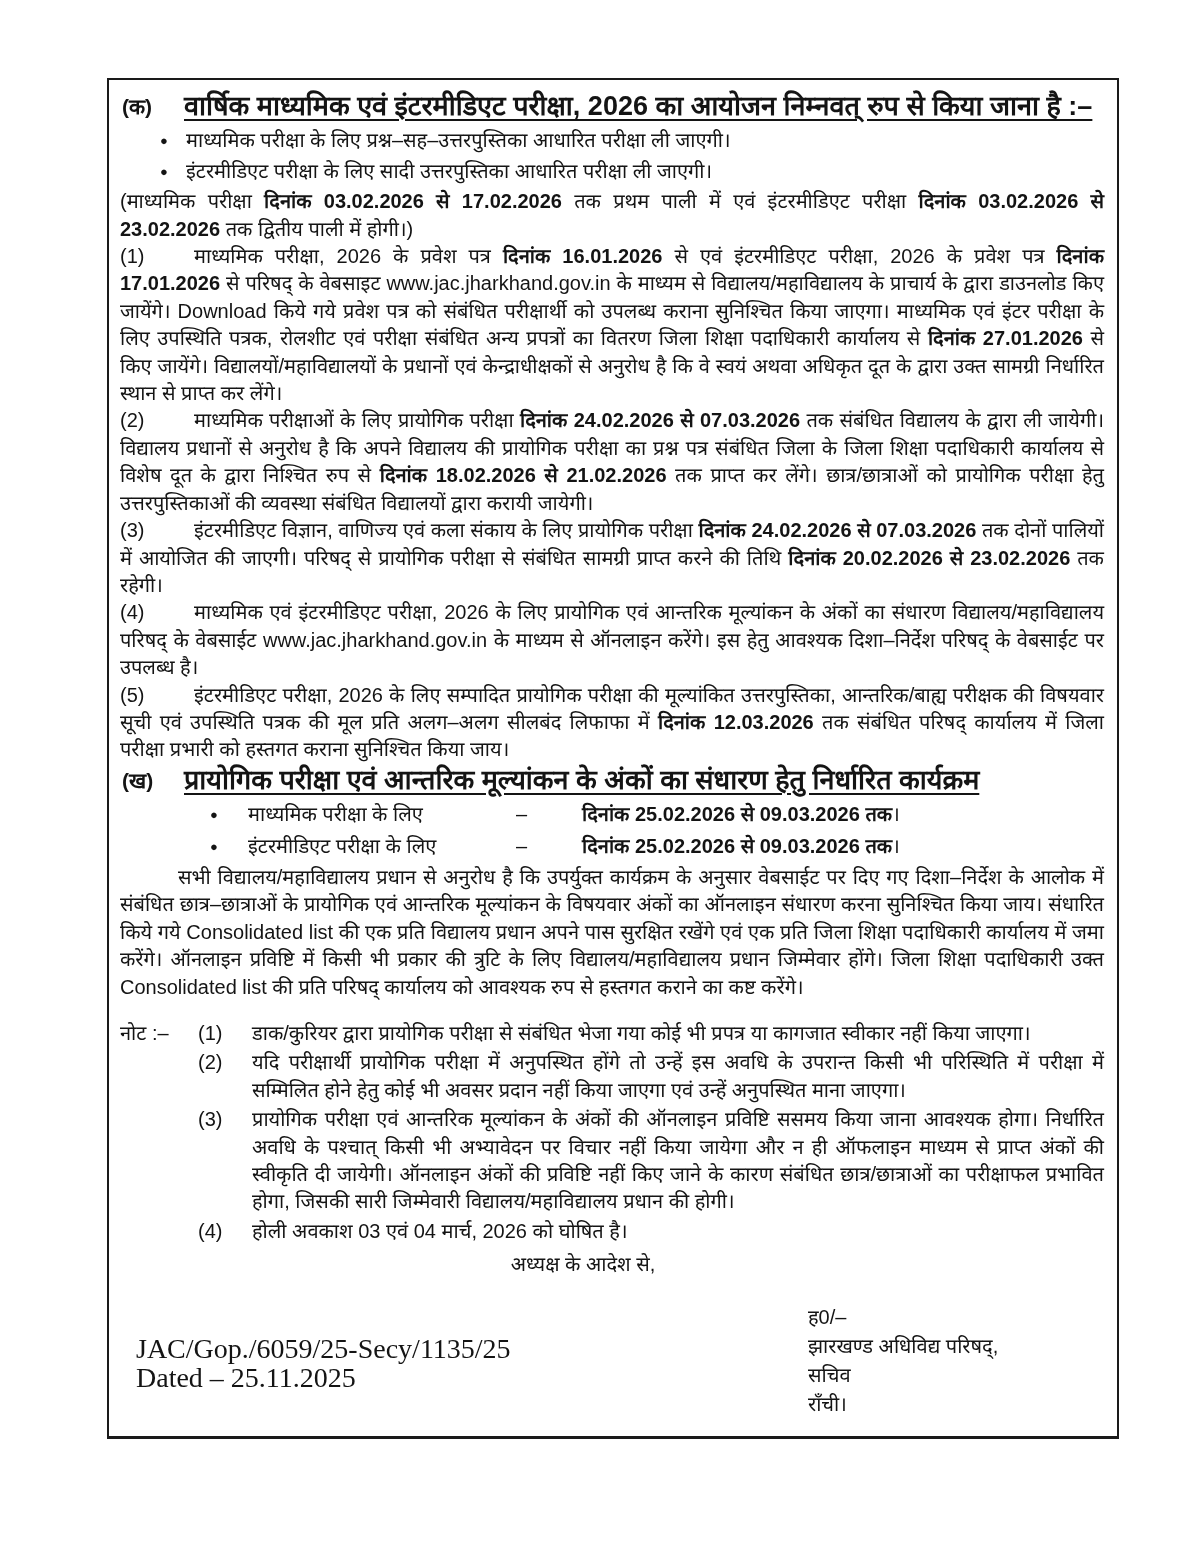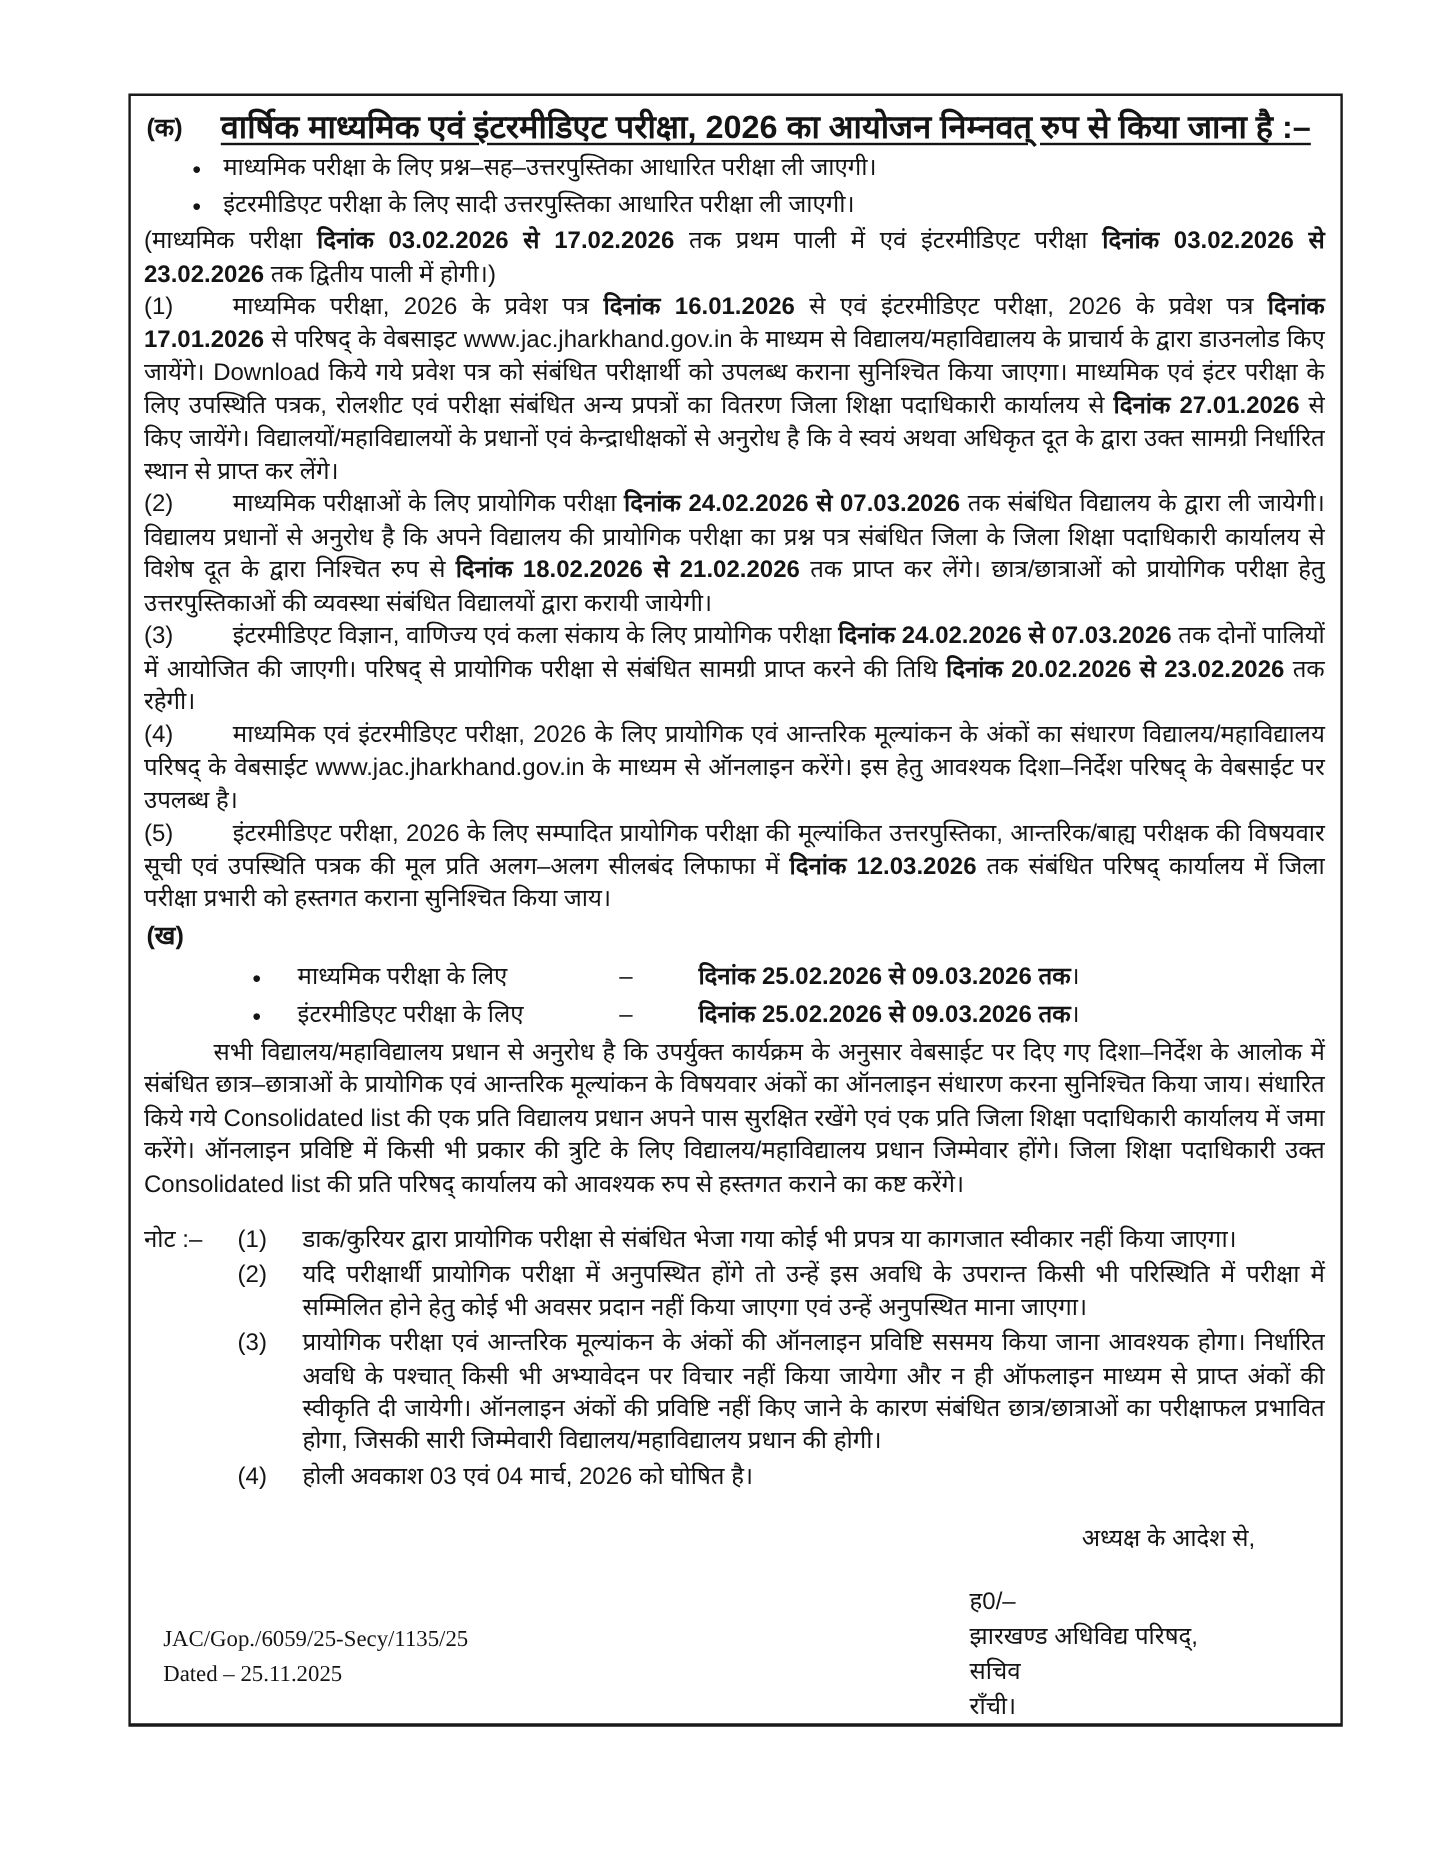--- a/index.html
+++ b/index.html
@@ -34,26 +34,26 @@
   .sched-dash  { width:66px; flex:none; }
   .sched-value {}
   
   .note-block { display:flex; margin-top:19px; }
   .note-label { width:78px; flex:none; }
   .note-items { flex:1; }
   .note-item  { display:flex; margin-bottom:2px; }
   .note-num   { width:54px; flex:none; }
   .note-text  { flex:1; text-align:justify; }
   
-  .signoff { text-align:right; padding-right:58px; margin-top:22px; }
+  .signoff { text-align:center; padding-right:58px; margin-top:4px; }
   .footer-row { display:flex; justify-content:space-between; align-items:flex-end; margin-top:24px; }
   .ref-block {
     margin:0 0 27px 16px;
     font-family:"Liberation Serif","DejaVu Serif",serif;
-    font-size:19px; line-height:29px;
+    font-size:28px; line-height:29px;
   }
   .sig-block { width:270px; margin-right:26px; text-align:left; line-height:29px; }
 </style>
 </head>
 <body>
 
 <div class="frame">
 
   <div class="heading-row">
     <span class="h-label">(क)</span>
@@ -76,20 +76,21 @@
   <p class="flow"><span class="pnum">(2)</span><span><span>माध्यमिक परीक्षाओं के लिए प्रायोगिक परीक्षा </span><span class="bseg">दिनांक 24.02.2026 से 07.03.2026</span><span> तक संबंधित विद्यालय के द्वारा ली जायेगी। विद्यालय प्रधानों से अनुरोध है कि अपने विद्यालय की प्रायोगिक परीक्षा का प्रश्न पत्र संबंधित जिला के जिला शिक्षा पदाधिकारी कार्यालय से विशेष दूत के द्वारा निश्चित रुप से </span><span class="bseg">दिनांक 18.02.2026 से 21.02.2026</span><span> तक प्राप्त कर लेंगे। छात्र/छात्राओं को प्रायोगिक परीक्षा हेतु उत्तरपुस्तिकाओं की व्यवस्था संबंधित विद्यालयों द्वारा करायी जायेगी।</span></span></p>
 
   <p class="flow"><span class="pnum">(3)</span><span><span>इंटरमीडिएट विज्ञान, वाणिज्य एवं कला संकाय के लिए प्रायोगिक परीक्षा </span><span class="bseg">दिनांक 24.02.2026 से 07.03.2026</span><span> तक दोनों पालियों में आयोजित की जाएगी। परिषद् से प्रायोगिक परीक्षा से संबंधित सामग्री प्राप्त करने की तिथि </span><span class="bseg">दिनांक 20.02.2026 से 23.02.2026</span><span> तक रहेगी।</span></span></p>
 
   <p class="flow"><span class="pnum">(4)</span><span><span>माध्यमिक एवं इंटरमीडिएट परीक्षा, 2026 के लिए प्रायोगिक एवं आन्तरिक मूल्यांकन के अंकों का संधारण विद्यालय/महाविद्यालय परिषद् के वेबसाईट www.jac.jharkhand.gov.in के माध्यम से ऑनलाइन करेंगे। इस हेतु आवश्यक दिशा–निर्देश परिषद् के वेबसाईट पर उपलब्ध है।</span></span></p>
 
   <p class="flow"><span class="pnum">(5)</span><span><span>इंटरमीडिएट परीक्षा, 2026 के लिए सम्पादित प्रायोगिक परीक्षा की मूल्यांकित उत्तरपुस्तिका, आन्तरिक/बाह्य परीक्षक की विषयवार सूची एवं उपस्थिति पत्रक की मूल प्रति अलग–अलग सीलबंद लिफाफा में </span><span class="bseg">दिनांक 12.03.2026</span><span> तक संबंधित परिषद् कार्यालय में जिला परीक्षा प्रभारी को हस्तगत कराना सुनिश्चित किया जाय।</span></span></p>
 
   <div class="heading-row">
     <span class="h-label">(ख)</span>
+    <span class="h-text">प्रायोगिक परीक्षा एवं आन्तरिक मूल्यांकन के अंकों का संधारण हेतु निर्धारित कार्यक्रम</span>
   </div>
 
   <div class="sched-row">
     <span class="dot">●</span>
     <span class="sched-label">माध्यमिक परीक्षा के लिए</span>
     <span class="sched-dash">–</span>
     <span class="sched-value"><span class="bseg">दिनांक 25.02.2026 से 09.03.2026 तक</span><span>।</span></span>
   </div>
   <div class="sched-row">
     <span class="dot">●</span>

